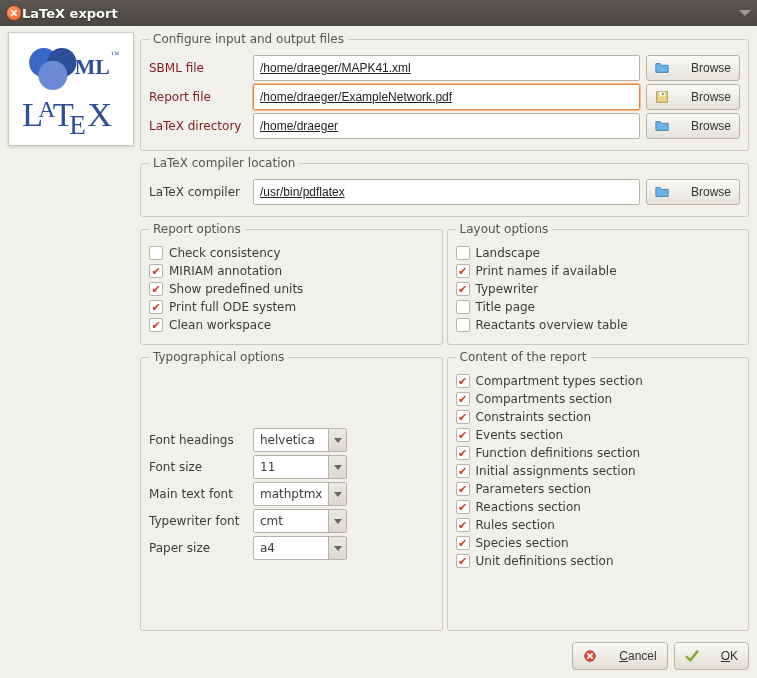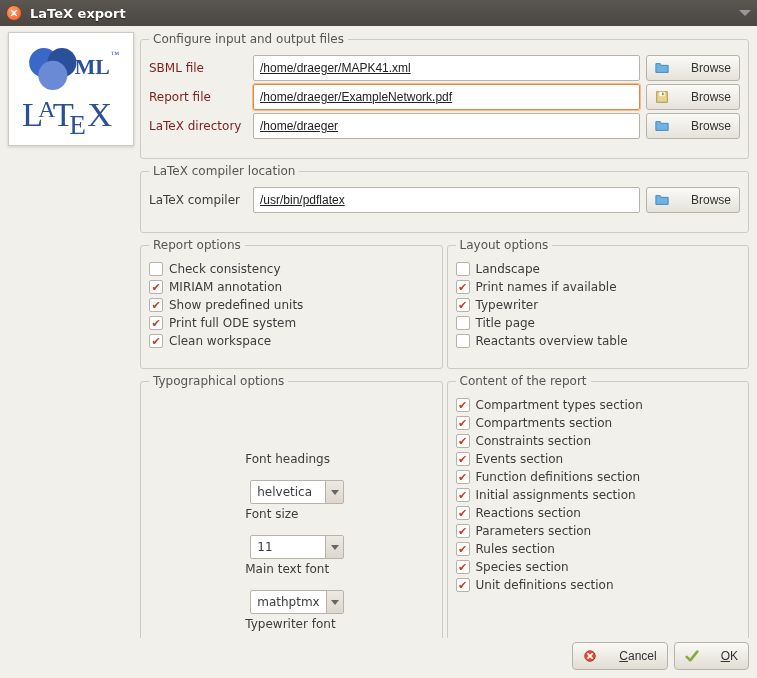--- a/index.html
+++ b/index.html
@@ -1,41 +1,41 @@
 <!DOCTYPE html>
 <html><head>
 <meta charset="utf-8">
 <style>
   * { box-sizing: border-box; margin: 0; padding: 0; }
   body { font-family: "DejaVu Sans", "Liberation Sans", Arial, sans-serif; font-size: 12px; background: #f2f0eb; color: #3c3c3c; }
   .window { width: 757px; height: 678px; background: #f2f0eb; display: flex; flex-direction: column; }
-  .titlebar { height: 26px; background: linear-gradient(to bottom, #5a5651, #4a4641); display: flex; align-items: center; padding: 0 6px; gap: 8px; color: #fff; }
+  .titlebar { height: 26px; background: linear-gradient(to bottom, #5a5651, #4a4641); display: flex; align-items: center; padding: 0 6px; gap: 0; color: #fff; }
   .close-btn { width: 16px; height: 16px; border-radius: 50%; background: radial-gradient(circle at 30% 30%, #ff9a6a, #e9622b); border: 1px solid #8a3a12; display: flex; align-items: center; justify-content: center; }
   .close-btn svg { width: 8px; height: 8px; }
   .title-text { font-weight: bold; font-size: 13px; text-shadow: 0 1px 1px rgba(0,0,0,0.5); }
   .triangle { margin-left: auto; width: 0; height: 0; border-style: solid; border-width: 6px 6px 0 6px; border-color: #999 transparent transparent transparent; }
   .content-area { flex: 1; display: flex; padding: 6px 8px 4px 8px; gap: 6px; overflow: hidden; }
   .logo-box { width: 126px; height: 114px; background: #fff; border: 1px solid #cfcac1; box-shadow: 0 1px 3px rgba(0,0,0,0.15); display: flex; flex-direction: column; align-items: center; justify-content: center; flex-shrink: 0; }
   .logo-svg { width: 110px; height: 100px; }
   .main-col { flex: 1; display: flex; flex-direction: column; gap: 2px; }
-  fieldset { border: 1px solid #cfcac1; border-radius: 3px; padding: 6px 8px 16px 8px; margin-bottom: 3px; }
+  fieldset { border: 1px solid #cfcac1; border-radius: 3px; padding: 6px 8px 8px 8px; margin-bottom: 3px; }
   legend { padding: 0 4px; color: #555; font-size: 12px; }
   .row { display: flex; align-items: center; gap: 6px; margin: 3px 0; }
   .lbl { width: 98px; flex-shrink: 0; color: #7f1d1d; }
   .lbl-short { width: 98px; flex-shrink: 0; }
   input.text { flex: 1; height: 26px; border: 1px solid #b7b3a9; border-radius: 2px; padding: 0 6px; background: #fff; font-size: 12px; color: #222; text-decoration: underline; }
   input.text.focused { border: 1px solid #e08844; outline: 1px solid #f5b98a; }
   .btn { height: 26px; padding: 0 8px; background: linear-gradient(to bottom, #fafaf7, #e5e2da); border: 1px solid #b7b3a9; border-radius: 3px; display: inline-flex; align-items: center; gap: 22px; font-size: 12px; color: #333; cursor: pointer; flex-shrink: 0; }
   .btn-icon { width: 14px; height: 14px; display: inline-flex; align-items: center; justify-content: center; }
   .two-col { display: flex; gap: 4px; }
   .col { flex: 1; }
   .chk-row { display: flex; align-items: center; gap: 6px; margin: 4px 0; }
   .chk { width: 14px; height: 14px; border: 1px solid #b7b3a9; border-radius: 2px; background: #fff; display: inline-flex; align-items: center; justify-content: center; cursor: pointer; flex-shrink: 0; }
   .chk.checked::after { content: '✔'; color: #cc3a1f; font-size: 11px; font-weight: bold; line-height: 1; }
-  .typo-row { display: flex; align-items: center; gap: 14px; margin: 3px 0; flex-direction: column; }
+  .typo-row { display: flex; align-items: center; gap: 0; margin: 3px 0; }
   .typo-lbl { width: 92px; flex-shrink: 0; }
   .select { display: flex; align-items: center; width: 94px; height: 24px; border: 1px solid #b7b3a9; border-radius: 2px; background: #fff; font-size: 12px; cursor: pointer; margin-left: 12px; }
   .select .sel-val { flex: 1; padding: 0 6px; }
   .select .sel-arrow { width: 18px; height: 100%; background: linear-gradient(to bottom, #ece9e2, #dcd8cf); border-left: 1px solid #b7b3a9; display: flex; align-items: center; justify-content: center; }
   .select .sel-arrow::after { content: ''; width: 0; height: 0; border-style: solid; border-width: 5px 4px 0 4px; border-color: #666 transparent transparent transparent; }
   .footer { display: flex; justify-content: flex-end; gap: 6px; padding: 4px 8px 8px 8px; }
   .btn-footer { height: 28px; padding: 0 10px; background: linear-gradient(to bottom, #fafaf7, #e1ddd3); border: 1px solid #b7b3a9; border-radius: 4px; display: inline-flex; align-items: center; gap: 22px; font-size: 12px; color: #333; cursor: pointer; }
   .underline { text-decoration: underline; }
   .typo-rows-wrap { margin-top: 58px; }
 </style>
@@ -250,25 +250,25 @@
               <div class="chk-row">
                 <span class="chk checked"></span>
                 <span>Function definitions section</span>
               </div>
               <div class="chk-row">
                 <span class="chk checked"></span>
                 <span>Initial assignments section</span>
               </div>
               <div class="chk-row">
                 <span class="chk checked"></span>
+                <span>Parameters section</span>
+              </div>
+              <div class="chk-row">
+                <span class="chk checked"></span>
                 <span>Reactions section</span>
-              </div>
-              <div class="chk-row">
-                <span class="chk checked"></span>
-                <span>Parameters section</span>
               </div>
               <div class="chk-row">
                 <span class="chk checked"></span>
                 <span>Rules section</span>
               </div>
               <div class="chk-row">
                 <span class="chk checked"></span>
                 <span>Species section</span>
               </div>
               <div class="chk-row">

